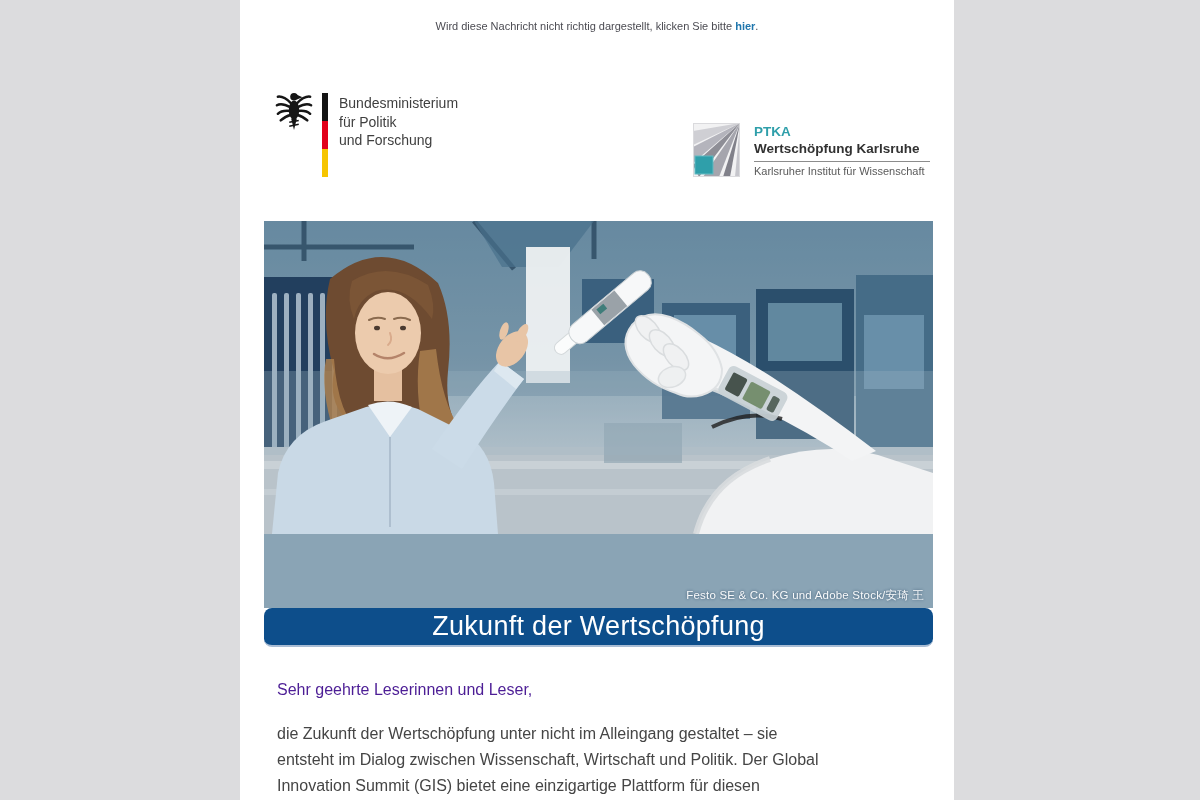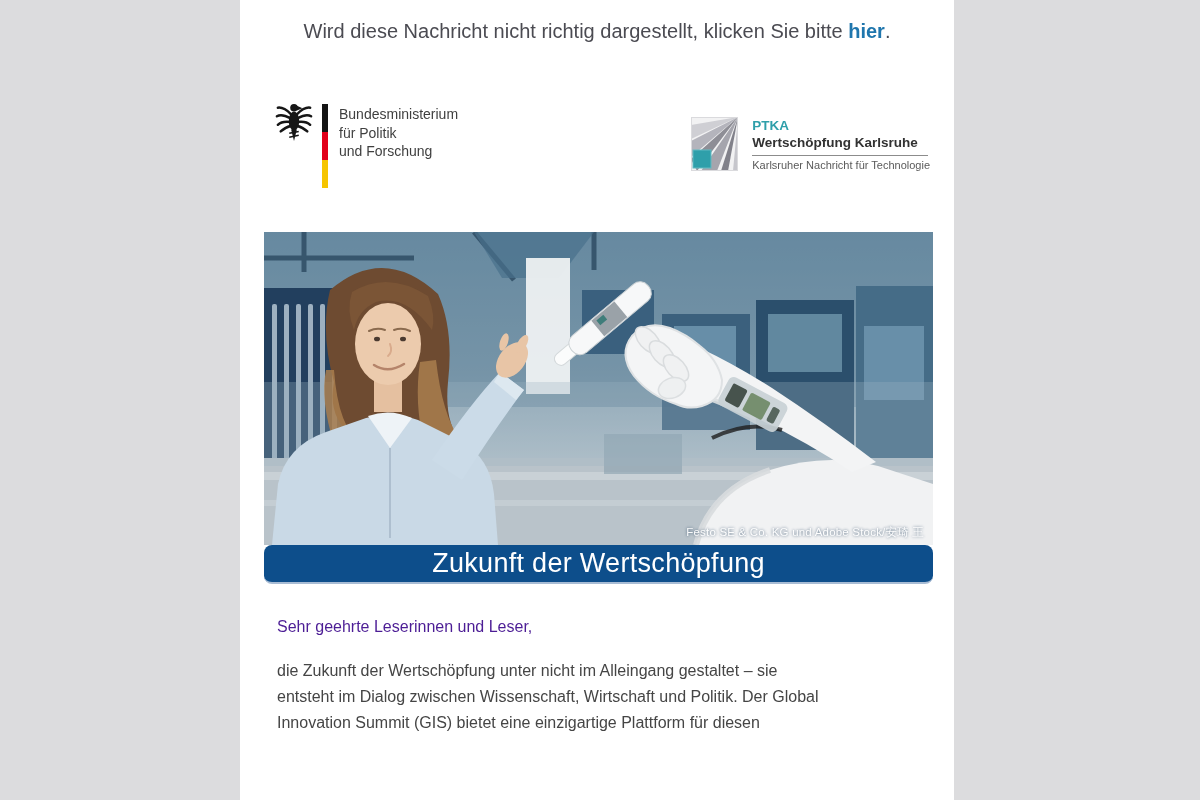--- a/index.html
+++ b/index.html
@@ -11,34 +11,34 @@
   }
   .email-column {
     width: 714px; height: 800px;
     margin-left: 240px;
     background: #ffffff;
   }
   
   .preheader {
     padding-top: 20px;
     text-align: center;
-    font-size: 20px;
+    font-size: 11px;
     color: #4b4b52;
   }
   .preheader a {
     color: #1f76ad;
     font-weight: bold;
     text-decoration: none;
     cursor: pointer;
   }
   
   .logo-row {
     display: flex;
     justify-content: space-between;
-    align-items: center;
+    align-items: flex-end;
     margin: 54px 24px 0 35px;
   }
   .bmbf-logo { display: flex; align-items: flex-start; }
   .bmbf-eagle { width: 38px; height: 44px; margin-top: 2px; }
   .bmbf-flag {
     width: 6px; height: 84px;
     margin-left: 9px; margin-top: 7px;
     display: flex; flex-direction: column;
   }
   .bmbf-flag .f-black { flex: 1; background: #141414; }
@@ -73,21 +73,21 @@
     color: #575757;
     white-space: nowrap;
   }
   
   .hero {
     margin: 17px 21px 0 24px;
     width: 669px;
   }
   .hero-photo {
     position: relative;
-    width: 669px; height: 313px;
+    width: 669px; height: 387px;
     overflow: hidden;
     background: #8aa4b5;
     margin-top: 44px;
   }
   .hero-photo svg { position: absolute; left: 0; top: 0; }
   .hero-credit {
     position: absolute;
     right: 9px; bottom: 5px;
     color: #ffffff;
     font-size: 11.5px;
@@ -169,21 +169,21 @@
         <polygon points="47,0 10,54 26,54" fill="#a5a5ad"></polygon>
         <polygon points="47,0 30,54 37,54" fill="#81818a"></polygon>
         <polygon points="47,0 42,54 47,54" fill="#c6c6cc"></polygon>
         <rect x="2" y="33" width="18" height="18" fill="#2f9faa" stroke="#63bac2" stroke-width="1"></rect>
         <rect x="0.5" y="0.5" width="46" height="53" fill="none" stroke="#dadadd" stroke-width="1"></rect>
       </svg>
       <div class="ptka-text">
         <div class="ptka-acronym">PTKA</div>
         <div class="ptka-name">Wertschöpfung Karlsruhe</div>
         <div class="ptka-divider"></div>
-        <div class="ptka-subtitle">Karlsruher Nachricht für Technologie</div>
+        <div class="ptka-subtitle">Karlsruher Institut für Wissenschaft</div>
       </div>
     </div>
   </div>
 
 
   <div class="hero">
     <div class="hero-photo">
       <svg width="669" height="313" viewBox="0 0 669 313">
         <defs>
           <linearGradient id="bgG" x1="0" y1="0" x2="0" y2="1">

